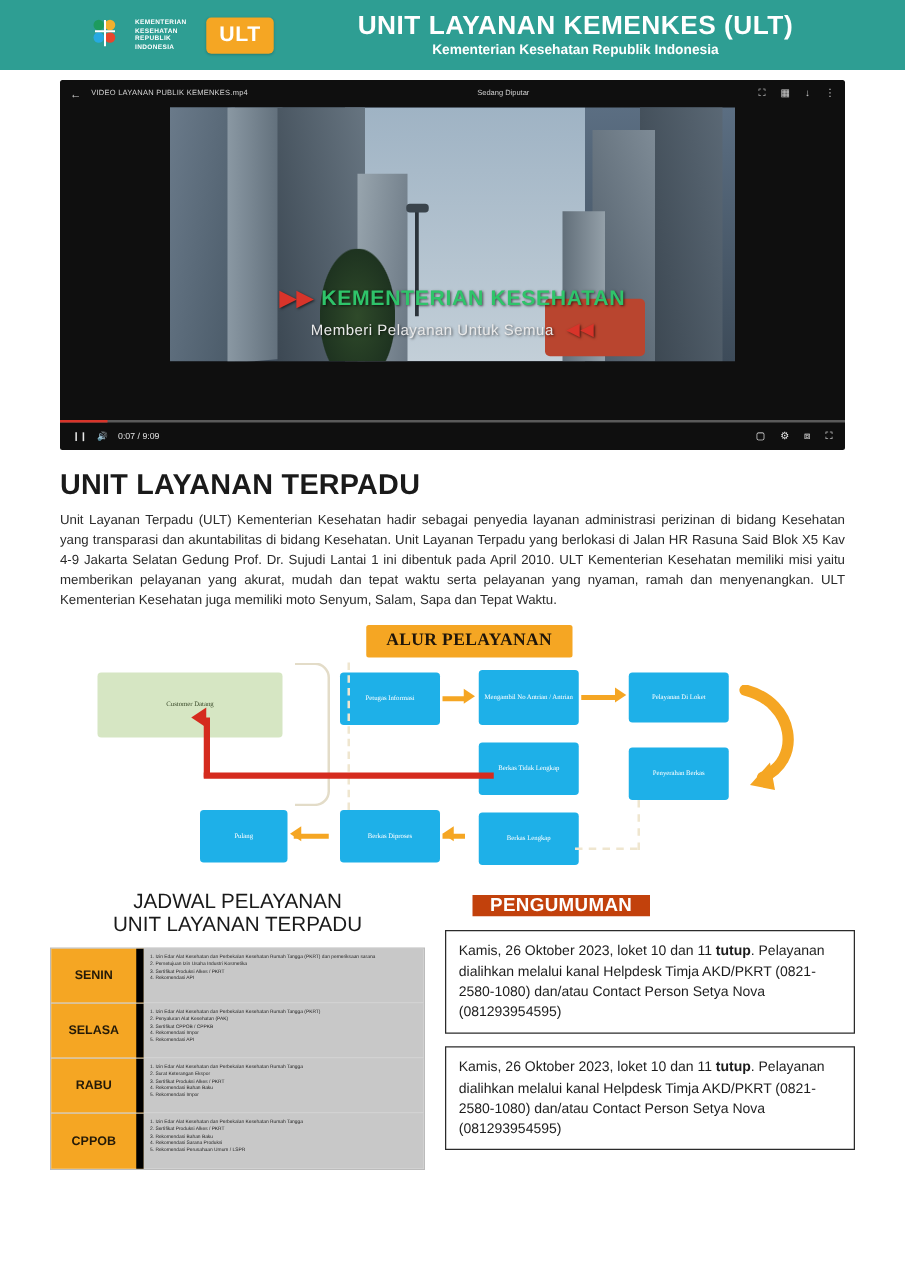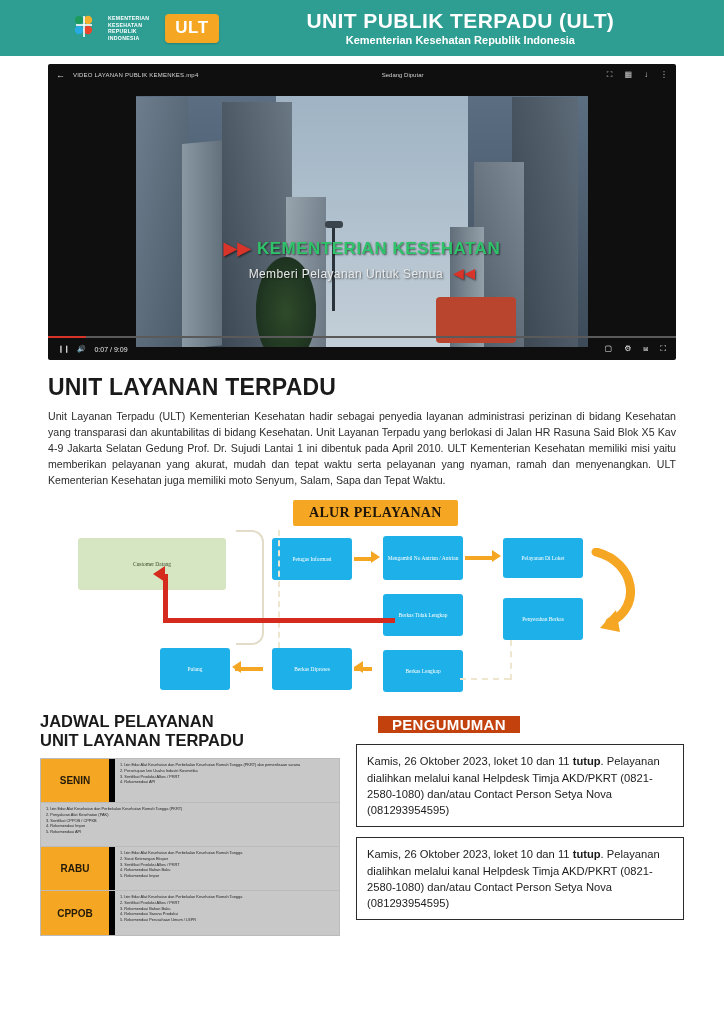--- a/index.html
+++ b/index.html
@@ -74,22 +74,22 @@
     color: #d6d6d6;
     font-size: 6.5px;
     gap: 8px;
   }
   .vt-back { font-size: 9px; color:#cfcfcf; }
   .vt-title { font-size: 6px; letter-spacing:.2px; }
   .vt-center { flex:1; text-align:center; font-size: 6px; color:#cfcfcf;}
   .vt-icons { display:flex; gap:12px; font-size:8px; color:#d0d0d0;}
   .video-stage {
     position: relative;
-    height: 251px;
-    margin: 10px 88px;
+    height: 203px;
+    margin: 0 88px;
     background: linear-gradient(#5b6e82, #3d4b59);
     overflow: hidden;
   }
   
   .bld { position:absolute; bottom:0; }
   .b1 { left:0; width:52px; height:250px; background:linear-gradient(100deg,#6d7d8d,#4a5a68); }
   .b2 { left:46px; width:44px; height:205px; background:linear-gradient(90deg,#8a98a3,#5f6d79); transform: skewY(-5deg); }
   .b3 { left:86px; width:70px; height:245px; background:linear-gradient(80deg,#3c4853,#6a7884); }
   .b4 { left:150px; width:40px; height:150px; background:linear-gradient(95deg,#98a5ae,#6b7884); }
   .b5 { right:10px; width:66px; height:250px; background:linear-gradient(260deg,#5d6b78,#39444e); }
@@ -216,23 +216,23 @@
 
   
   .bottom {
     display: flex;
     padding: 4px 40px 0 40px;
     gap: 16px;
   }
   .sched { width: 300px; }
   .sched h2 {
     margin: 0;
-    text-align: left;
+    text-align: center;
     font-size: 16.5px;
-    font-weight: bold;
+    font-weight: normal;
     color: #1a1a1a;
     line-height: 1.15;
   }
   .sched-table {
     margin-top: 8px;
     border: 1px solid #bbb;
   }
   .sched-row { display:flex; border-bottom:1px solid #bbb; height: 44px; }
   .sched-row:last-child { border-bottom: none; }
   .sched-day {
@@ -287,21 +287,21 @@
       </div>
       <div class="logo-text">
         <div>KEMENTERIAN</div>
         <div>KESEHATAN</div>
         <div>REPUBLIK</div>
         <div>INDONESIA</div>
       </div>
     </div>
     <div class="ult-badge">ULT</div>
     <div class="header-titles">
-      <div class="t1">UNIT PUBLIK TERPADU (ULT)</div>
+      <div class="t1">UNIT LAYANAN KEMENKES (ULT)</div>
       <div class="t2">Kementerian Kesehatan Republik Indonesia</div>
     </div>
   </div>
 
   <div class="video-wrap">
     <div class="video-topbar">
       <span class="vt-back">←</span>
       <span class="vt-title">VIDEO LAYANAN PUBLIK KEMENKES.mp4</span>
       <span class="vt-center">Sedang Diputar</span>
       <span class="vt-icons">
@@ -411,20 +411,21 @@
           <div class="sched-day">SENIN</div>
           <div class="sched-items">
             <div>1. Izin Edar Alat Kesehatan dan Perbekalan Kesehatan Rumah Tangga (PKRT) dan pemeriksaan sarana</div>
             <div>2. Persetujuan Izin Usaha Industri Kosmetika</div>
             <div>3. Sertifikat Produksi Alkes / PKRT</div>
             <div>4. Rekomendasi API</div>
           </div>
         </div>
 
         <div class="sched-row">
+          <div class="sched-day">SELASA</div>
           <div class="sched-items">
             <div>1. Izin Edar Alat Kesehatan dan Perbekalan Kesehatan Rumah Tangga (PKRT)</div>
             <div>2. Penyaluran Alat Kesehatan (PAK)</div>
             <div>3. Sertifikat CPPOB / CPPKB</div>
             <div>4. Rekomendasi Impor</div>
             <div>5. Rekomendasi API</div>
           </div>
         </div>
 
         <div class="sched-row">

